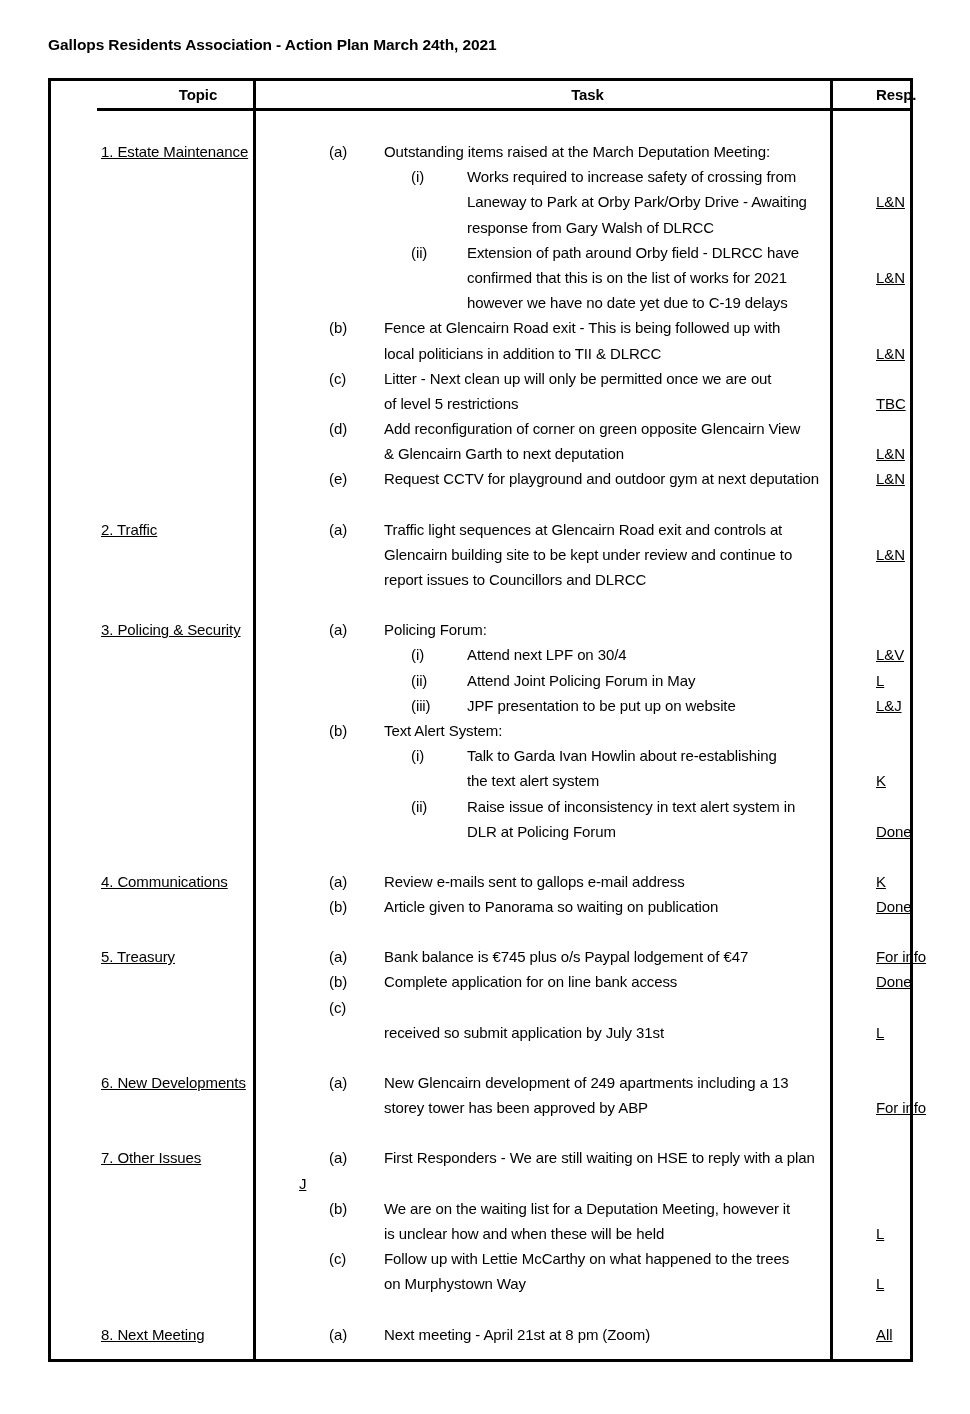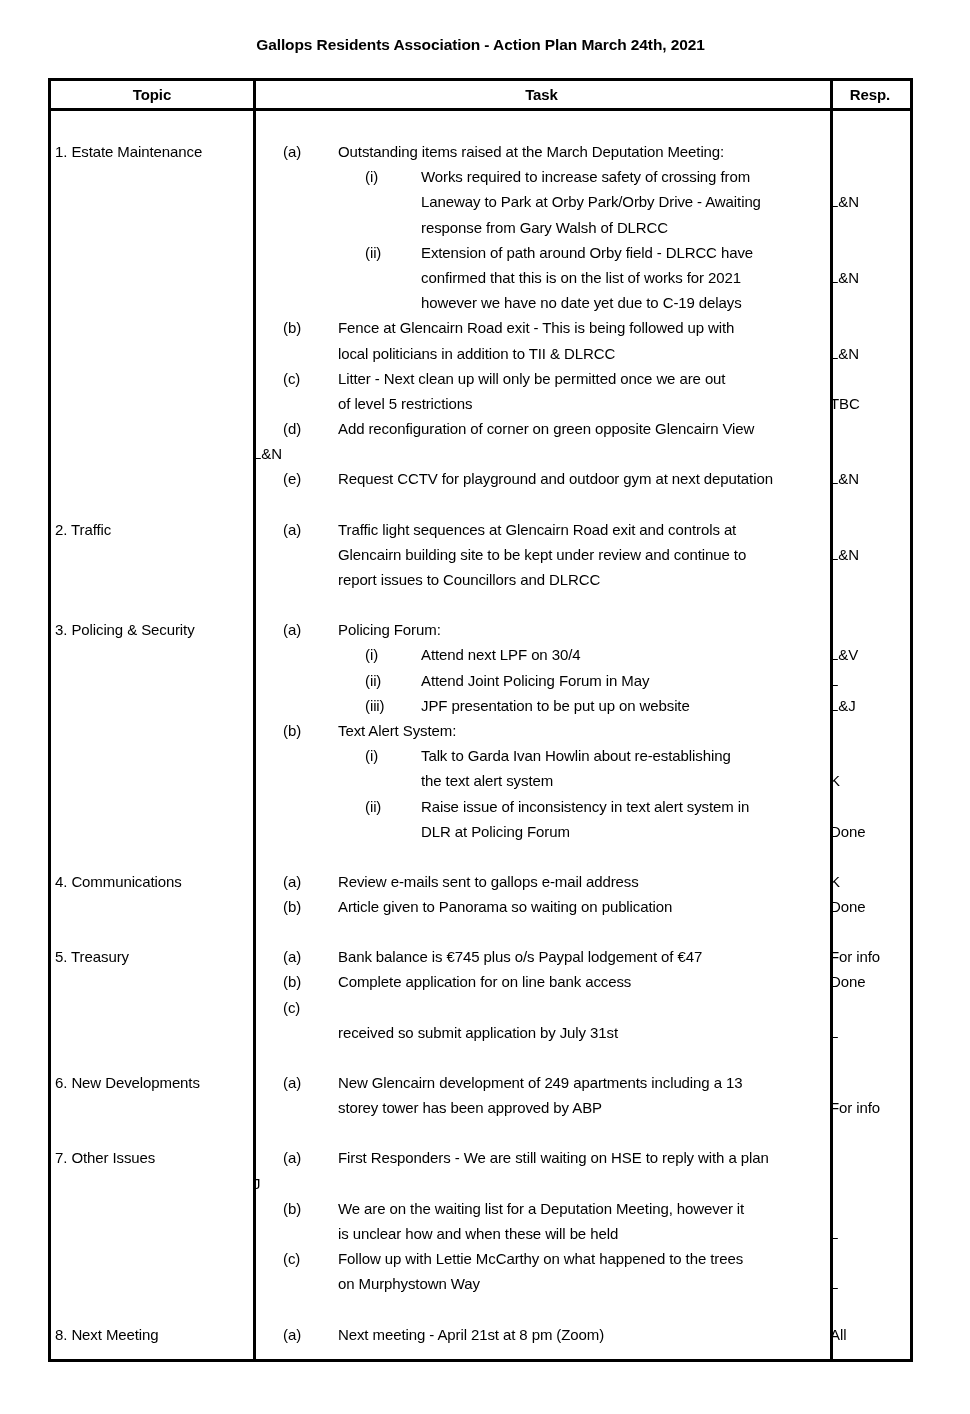--- a/index.html
+++ b/index.html
@@ -7,49 +7,50 @@
     width: 970px; height: 1414px;
     background: #ffffff;
     font-family: "Liberation Sans", sans-serif;
     color: #000;
     position: relative;
     letter-spacing: -0.1px;
   }
   .page-title {
     position: absolute;
     top: 36px; left: 48px; width: 865px;
-    text-align: center;
+    text-align: left;
     font-weight: bold;
     font-size: 15.5px;
   }
   .action-table {
     position: absolute;
     top: 78px; left: 48px;
     width: 865px; height: 1284px;
     border: 3px solid #000;
     box-sizing: border-box;
+    padding-left: 46px;
   }
   
   .v-divider { position: absolute; top: 0; bottom: 0; width: 3px; background: #000; }
   .v-divider.d1 { left: 202px; }
   .v-divider.d2 { left: 779px; }
 
   .hdr {
     display: grid;
     grid-template-columns: 202px 577px 1fr;
     height: 27px;
     border-bottom: 3px solid #000;
     box-sizing: content-box;
   }
   .hdr-cell {
     display: flex; align-items: center; justify-content: center;
     font-weight: bold; font-size: 15px;
   }
 
-  .tbody { padding-top: 28px; position: relative; }
+  .tbody { padding-top: 28px; position: relative; text-decoration: underline; }
   .row {
     display: grid;
     grid-template-columns: 202px 577px 1fr;
     height: 25.2px;
     font-size: 15px;
     line-height: 25.2px;
     white-space: nowrap;
   }
   .row.gap { height: 25px; }
   .topic-cell { padding-left: 4px; }
@@ -159,20 +160,23 @@
       <div class="row">
         <div class="topic-cell"></div>
         <div class="task-cell">
           <span class="marker m1">(d)</span>
           <span class="txt l1">Add reconfiguration of corner on green opposite Glencairn View</span>
         </div>
         <div class="resp-cell"></div>
       </div>
       <div class="row">
         <div class="topic-cell"></div>
+        <div class="task-cell">
+          <span class="txt l1">&amp; Glencairn Garth to next deputation</span>
+        </div>
         <div class="resp-cell"><span>L&amp;N</span></div>
       </div>
       <div class="row">
         <div class="topic-cell"></div>
         <div class="task-cell">
           <span class="marker m1">(e)</span>
           <span class="txt l1">Request CCTV for playground and outdoor gym at next deputation</span>
         </div>
         <div class="resp-cell"><span>L&amp;N</span></div>
       </div>

